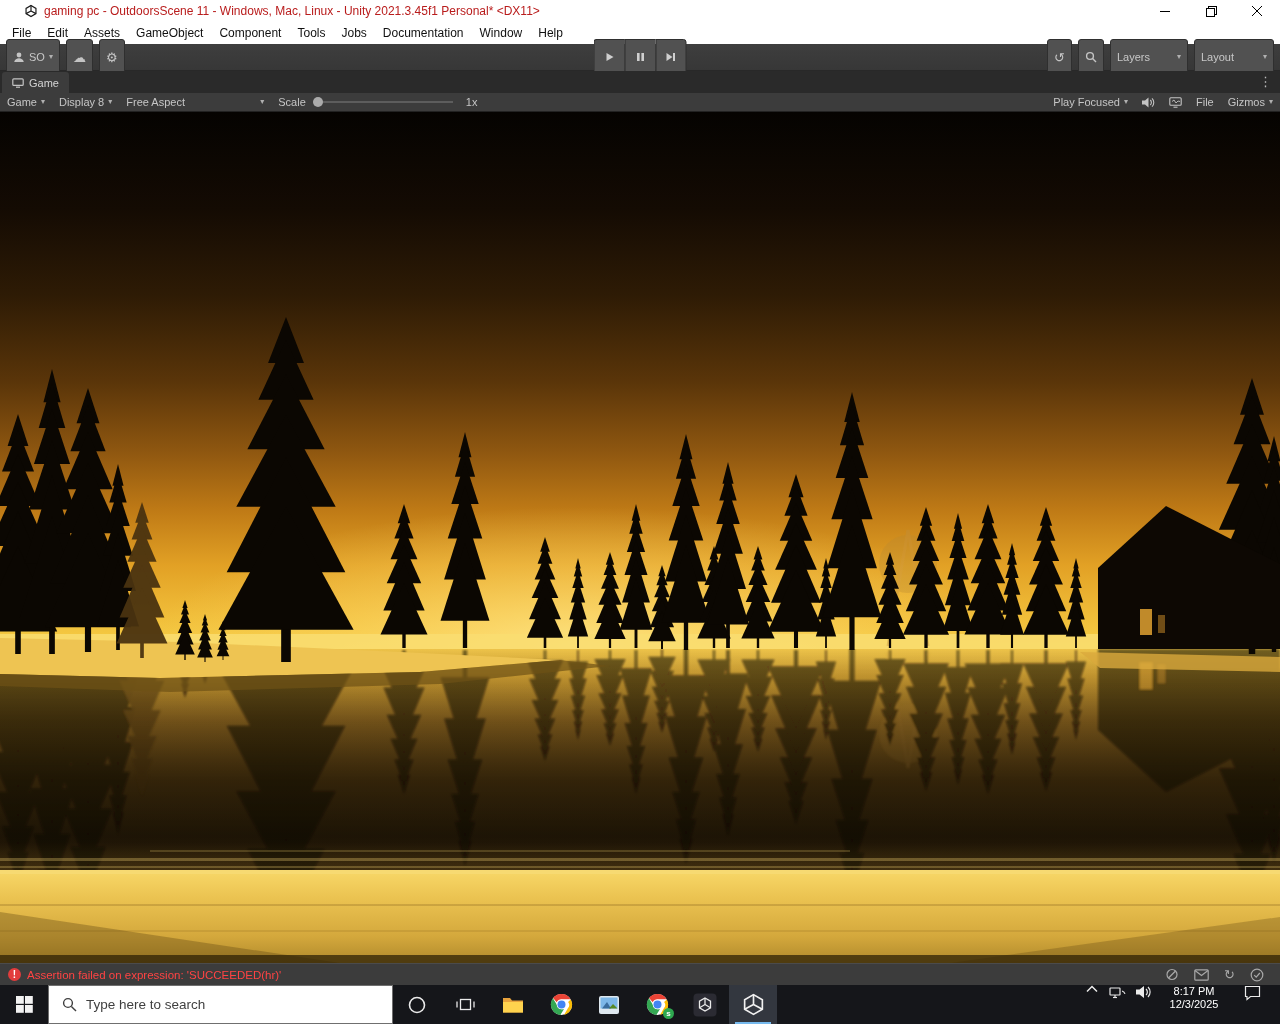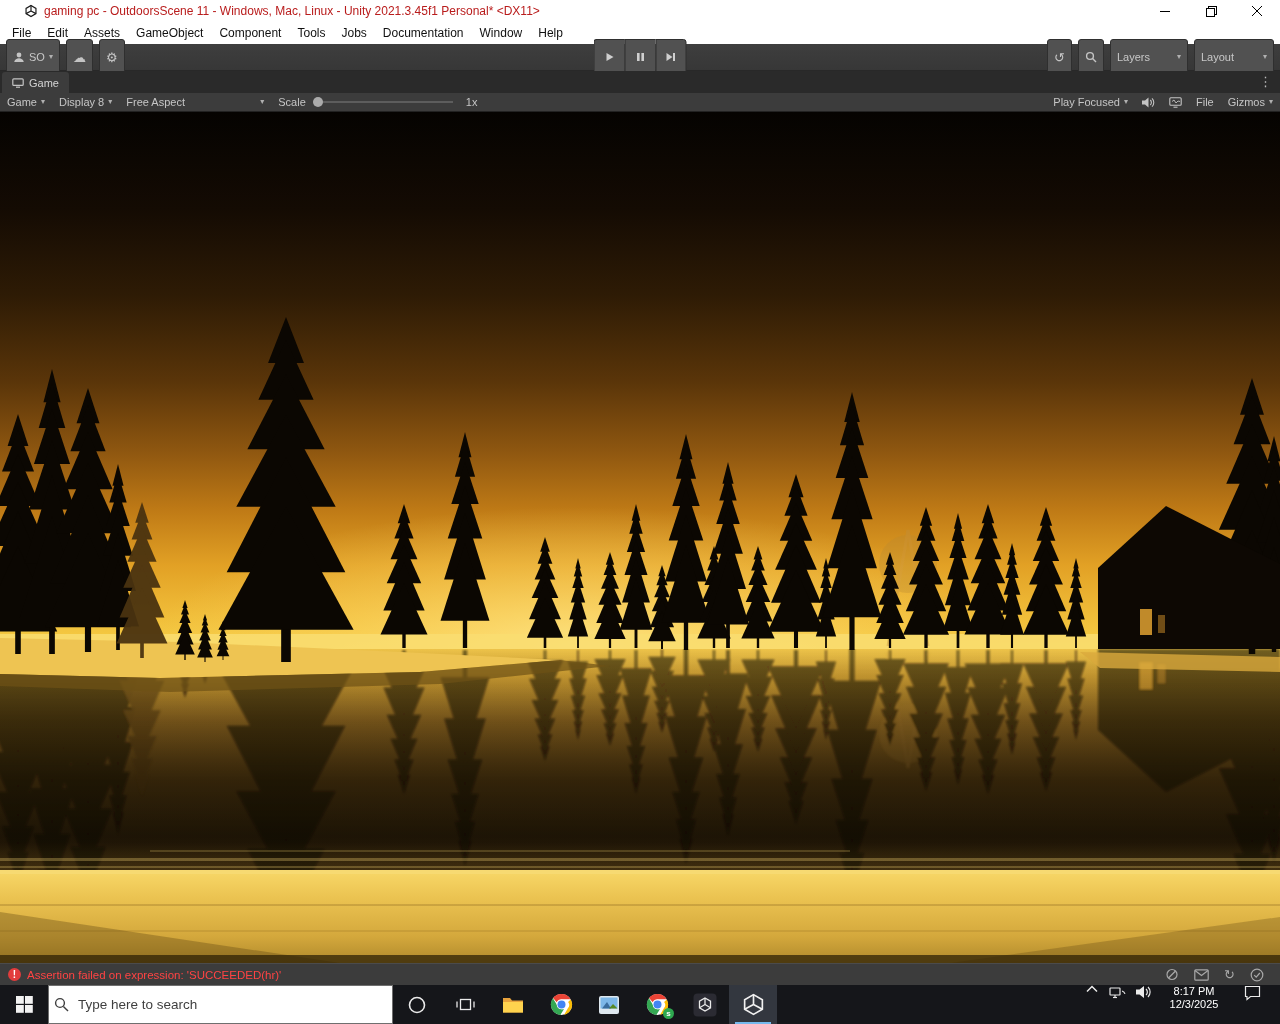--- a/index.html
+++ b/index.html
@@ -49,21 +49,21 @@
   .statusbar{height:22px;background:#3c3c3c;border-top:1px solid #4b4b4b;display:flex;align-items:center;padding:0 8px;font-size:11.5px}
   .err-icon{width:13px;height:13px;border-radius:50%;background:#e23c3c;color:#fff;font-size:10px;font-weight:bold;display:flex;align-items:center;justify-content:center;margin-right:6px;flex:none}
   .err-text{color:#ff4343}
   .status-icons{margin-left:auto;display:flex;gap:15px;color:#a8a8a8;align-items:center;margin-right:8px}
 
   
   .taskbar{height:39px;background:#15161a;display:flex;align-items:stretch;color:#fff}
   .tb-slot{width:48px;display:flex;align-items:center;justify-content:center;position:relative}
   .tb-slot.focused{background:#33373f}
   .tb-slot.focused::after{content:"";position:absolute;left:6px;right:6px;bottom:0;height:2px;background:#76b9ed}
-  .searchbox{width:345px;background:#fff;display:flex;align-items:center;gap:9px;padding-left:5px;border:1px solid #6f6f6f}
+  .searchbox{width:345px;background:#fff;display:flex;align-items:center;gap:9px;padding-left:13px;border:1px solid #6f6f6f}
   .searchbox input{border:none;outline:none;font-size:13.5px;width:270px;font-family:"Liberation Sans",sans-serif;color:#222;background:transparent}
   .searchbox input::placeholder{color:#3f3f3f}
   .tray{margin-left:auto;display:flex;align-items:flex-start}
   .tray-slot{display:flex;align-items:center;justify-content:center}
   .clockblock{width:72px;display:flex;flex-direction:column;align-items:center;justify-content:center;font-size:11px;line-height:13px}
   .show-desktop{width:6px;border-left:1px solid #3f4046}
   .badge{position:absolute;right:7px;bottom:5px;width:11px;height:11px;border-radius:50%;background:#2ea84f;color:#fff;font-size:8px;display:flex;align-items:center;justify-content:center;font-weight:bold}
 </style>
 </head>
 <body>

